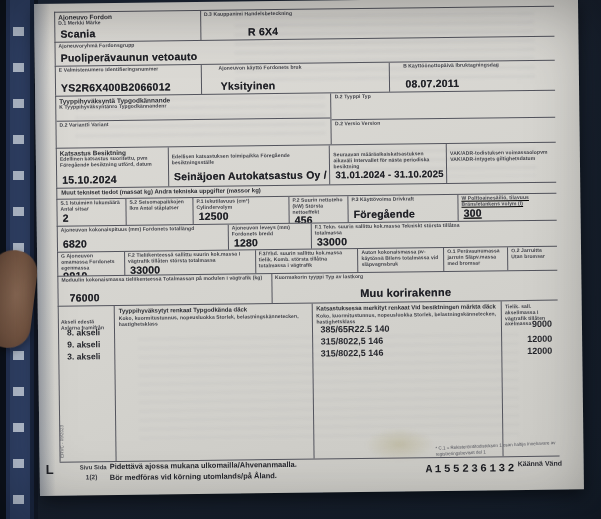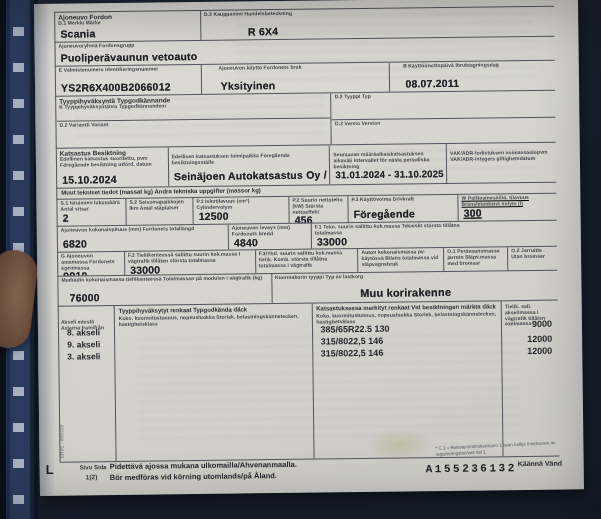--- a/index.html
+++ b/index.html
@@ -171,21 +171,21 @@
         </div>
       </div>
 
       <div class="row" style="top:214px;height:26px;">
         <div class="cell" style="width:171px;">
           <div class="lab">Ajoneuvon kokonaispituus (mm) Fordonets totallängd</div>
           <div class="val">6820</div>
         </div>
         <div class="cell" style="width:83px;">
           <div class="lab">Ajoneuvon leveys (mm) Fordonets bredd</div>
-          <div class="val">4840</div>
+          <div class="val">1280</div>
         </div>
         <div class="cell" style="width:171px;">
           <div class="lab">F.1 Tekn. suurin sallittu kok.massa Tekniskt största tillåtna totalmassa</div>
           <div class="val">33000</div>
         </div>
       </div>
 
       <div class="row" style="top:240px;height:24px;">
         <div class="cell" style="width:67px;">
           <div class="lab">G Ajoneuvon omamassa Fordonets egenmassa</div>
@@ -231,21 +231,21 @@
           <div class="tick abs" style="left:8px;top:33px;">9. akseli</div>
           <div class="tick abs" style="left:8px;top:45px;">3. akseli</div>
         </div>
         <div class="cell" style="width:198px;padding:0;">
           <div class="sec abs" style="left:4px;top:2px;font-size:6px;">Tyyppihyväksytyt renkaat Typgodkända däck</div>
           <div class="lab abs" style="left:4px;top:10px;width:188px;">Koko, kuormitustunnus, nopeusluokka Storlek, belastningskännetecken, hastighetsklass</div>
         </div>
         <div class="cell" style="width:190px;padding:0;">
           <div class="sec abs" style="left:4px;top:2px;font-size:6px;">Katsastuksessa merkityt renkaat Vid besiktningen märkta däck</div>
           <div class="lab abs" style="left:4px;top:10px;width:180px;">Koko, kuormitustunnus, nopeusluokka Storlek, belastningskännetecken, hastighetsklass</div>
-          <div class="tick abs" style="left:8px;top:21px;font-size:9px;">385/65R22.5 130</div>
+          <div class="tick abs" style="left:8px;top:21px;font-size:9px;">385/65R22.5 140</div>
           <div class="tick abs" style="left:8px;top:33px;font-size:9px;">315/8022,5 146</div>
           <div class="tick abs" style="left:8px;top:45px;font-size:9px;">315/8022,5 146</div>
         </div>
         <div class="cell" style="width:56px;padding:0;">
           <div class="lab abs" style="left:3px;top:3px;width:50px;">Tielik. sall. akselimassa I vägtrafik tillåten axelmassa</div>
           <div class="tick abs" style="right:6px;top:18px;font-size:9px;">9000</div>
           <div class="tick abs" style="right:6px;top:33px;font-size:9px;">12000</div>
           <div class="tick abs" style="right:6px;top:45px;font-size:9px;">12000</div>
         </div>
       </div>

